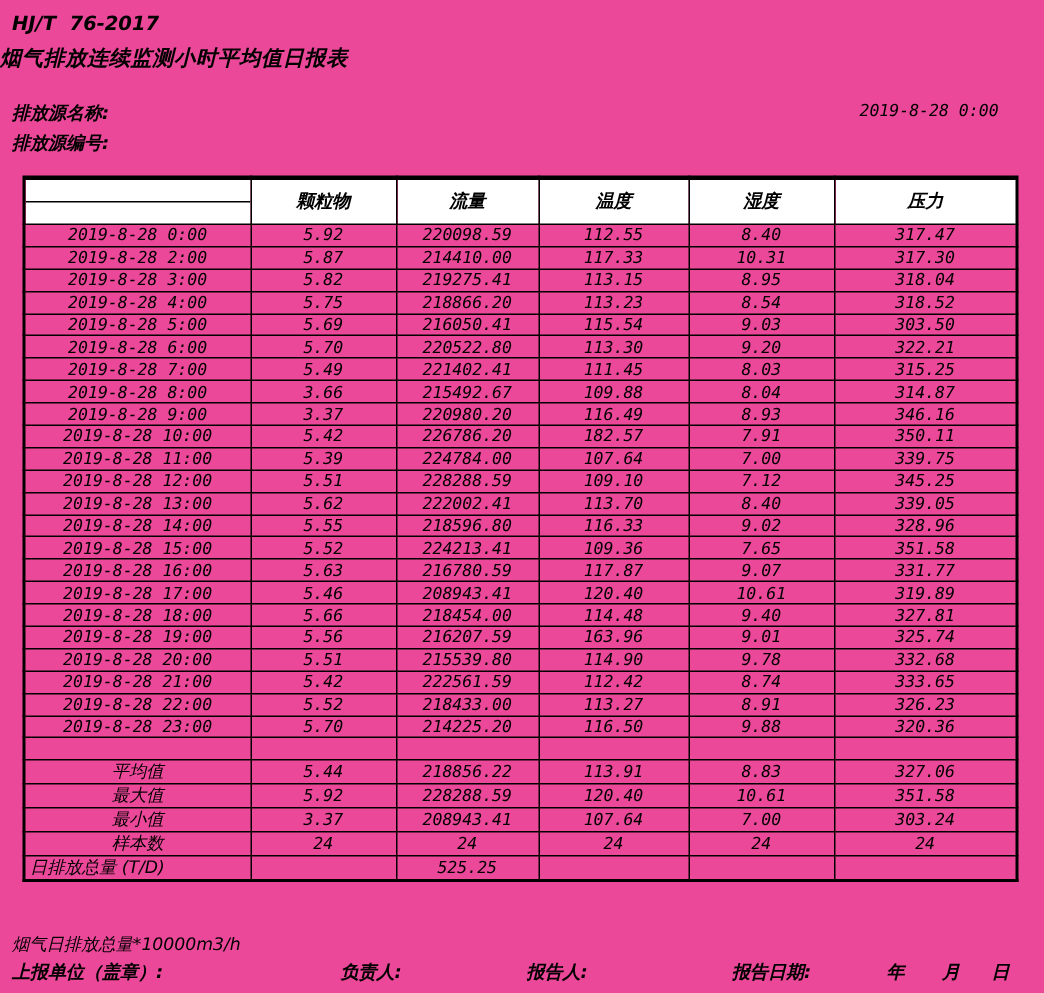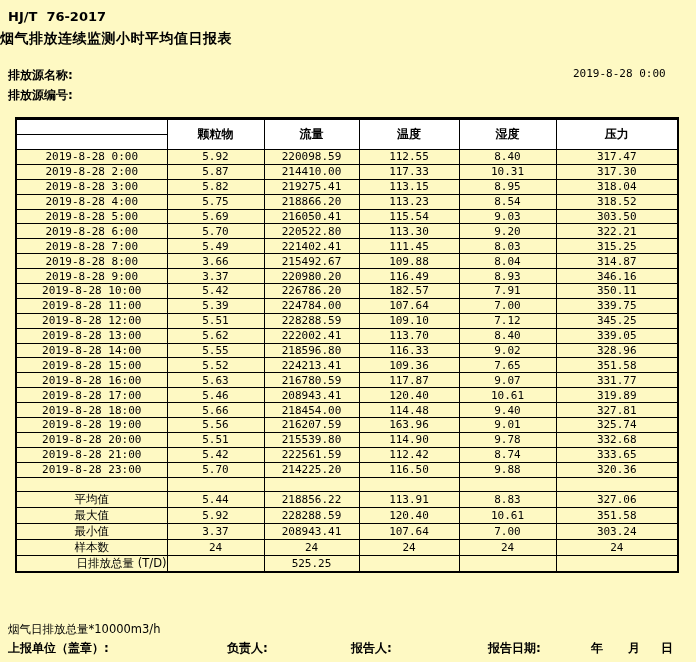--- a/index.html
+++ b/index.html
@@ -2,22 +2,23 @@
 <html style="--green: #c3f1c3;"><head>
 <meta charset="utf-8">
 <style>
   * { margin: 0; padding: 0; box-sizing: border-box; }
   html, body { background: #ffffff; }
   body { font-family: "DejaVu Sans", sans-serif; color: #000; }
   .page {
     position: relative;
     width: 696px;
     height: 662px;
-    background: #fef9c3;
+    background: #ec4899;
     overflow: hidden;
+    font-style: italic;
   }
   .standard {
     position: absolute; left: 8px; top: 9px;
     font-size: 13px; font-weight: bold;
     font-family: "DejaVu Sans", sans-serif;
     white-space: pre;
   }
   .title {
     position: absolute; left: 0; top: 30px; width: 100%;
     text-align: left; font-size: 14px; font-weight: bold;
@@ -52,21 +53,21 @@
   tr.units-row td {
     height: 16px; background: var(--green, #c3f1c3);
     font-size: 10.5px; font-family: "DejaVu Sans Mono", monospace;
   }
   tr.units-row td.time-head {
     font-family: "DejaVu Sans", sans-serif; font-size: 12px; font-weight: bold;
   }
   tbody tr { height: 14.9px; }
   tbody td { font-size: 11px; font-family: "DejaVu Sans Mono", monospace; }
   tbody td.label-cell { font-family: "DejaVu Sans", sans-serif; font-size: 11.5px; }
-  tbody td.label-cell.align-left { text-align: right; padding-left: 3px; }
+  tbody td.label-cell.align-left { text-align: left; padding-left: 3px; }
   .note {
     position: absolute; left: 8px; top: 622px;
     font-size: 11.5px;
   }
   .sign-item { position: absolute; top: 640px; font-size: 12px; font-weight: bold; }
   .pos-unit  { left: 8px; }
   .pos-resp  { left: 227px; }
   .pos-rept  { left: 351px; }
   .pos-date  { left: 488px; }
   .pos-year  { left: 591px; }
@@ -271,20 +272,28 @@
         </tr>
         <tr>
           <td class="time-cell">2019-8-28 21:00</td>
           <td class="num">5.42</td>
           <td class="num">222561.59</td>
           <td class="num">112.42</td>
           <td class="num">8.74</td>
           <td class="num">333.65</td>
         </tr>
         <tr>
+          <td class="time-cell">2019-8-28 22:00</td>
+          <td class="num">5.52</td>
+          <td class="num">218433.00</td>
+          <td class="num">113.27</td>
+          <td class="num">8.91</td>
+          <td class="num">326.23</td>
+        </tr>
+        <tr>
           <td class="time-cell">2019-8-28 23:00</td>
           <td class="num">5.70</td>
           <td class="num">214225.20</td>
           <td class="num">116.50</td>
           <td class="num">9.88</td>
           <td class="num">320.36</td>
         </tr>
         <tr>
           <td class="time-cell"></td>
           <td class="num"></td>

